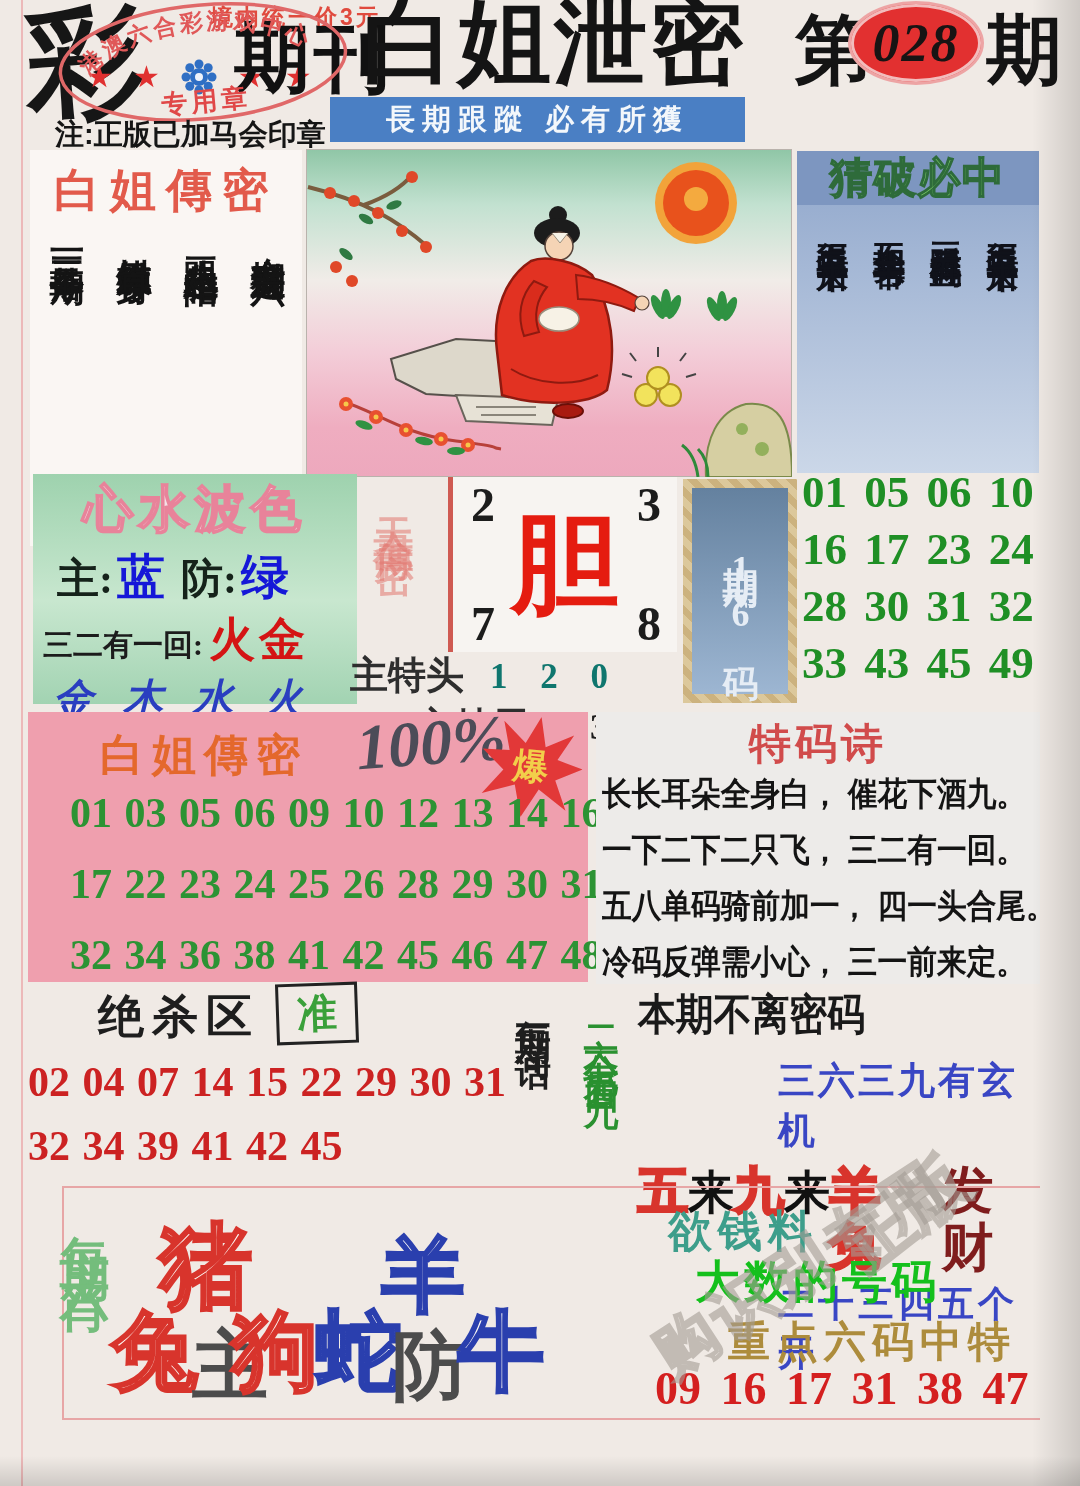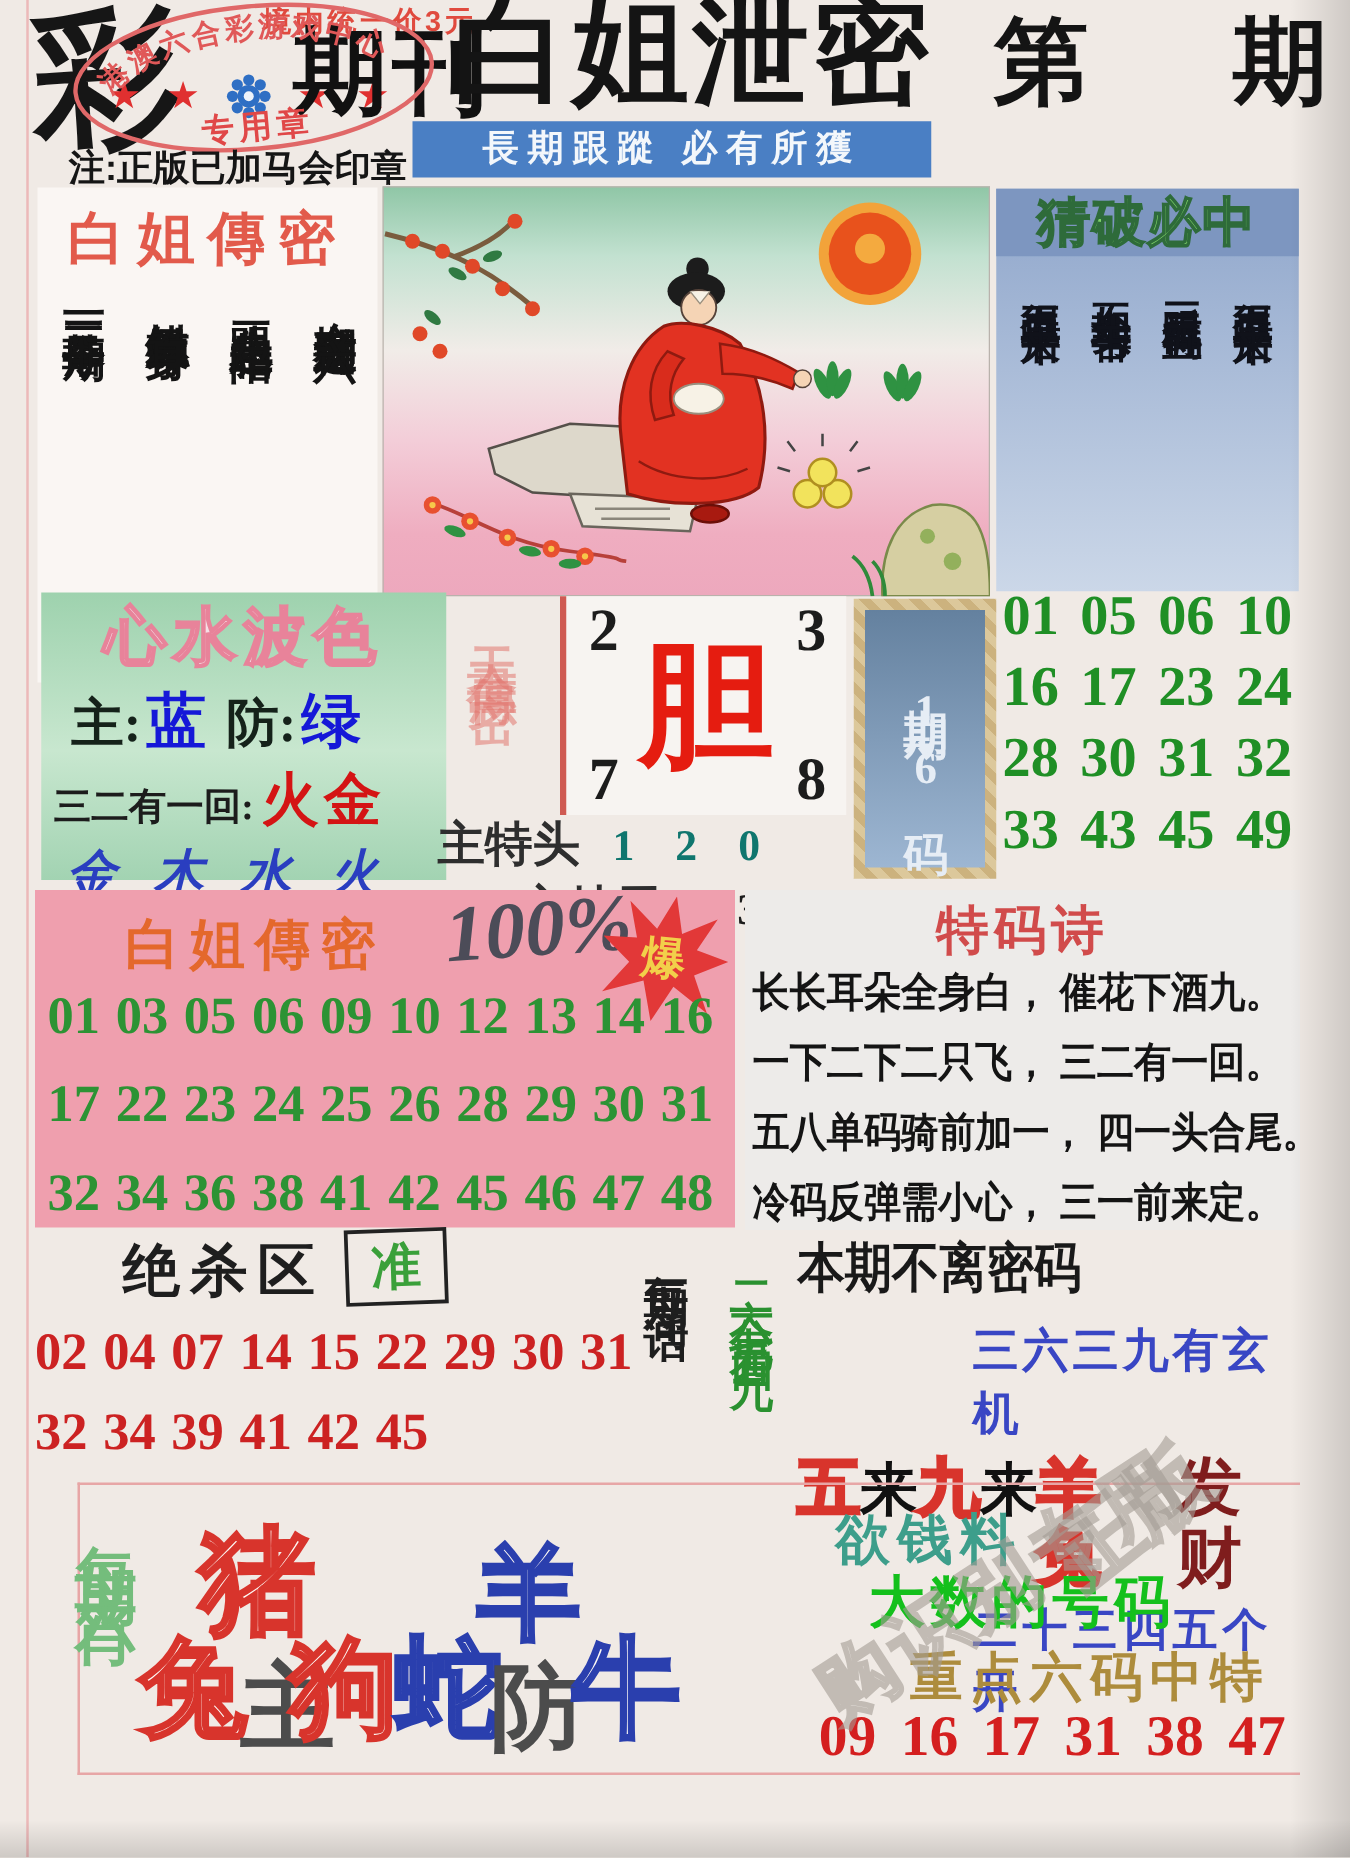--- a/index.html
+++ b/index.html
@@ -72,21 +72,21 @@
 
   
   .dabaowei{left:28px;top:712px;width:560px;height:270px;background:#ef9fae;}
   .dbw-title{position:absolute;left:72px;top:14px;font:900 44px var(--sans);color:#e4682c;letter-spacing:8px;}
   .dbw-percent{position:absolute;left:328px;top:-6px;font:italic 900 64px var(--serif);color:#4c4c58;transform:rotate(-4deg);}
   .burst{position:absolute;left:452px;top:4px;width:102px;height:102px;background:#e23838;transform:rotate(12deg);
      clip-path:polygon(50% 0,60% 28%,85% 11%,74% 38%,100% 42%,76% 58%,92% 85%,62% 70%,50% 100%,38% 70%,8% 85%,24% 58%,0 42%,26% 38%,15% 11%,40% 28%);
      display:flex;align-items:center;justify-content:center;}
   .burst-char{font:900 36px var(--sans);color:#f2cf4a;transform:rotate(-6deg);}
   .dbw-rows{position:absolute;left:10px;top:66px;right:6px;}
-  .dbw-row{font:700 42px var(--serif);color:#2c9334;line-height:71px;word-spacing:2px;white-space:nowrap;}
+  .dbw-row{font:700 42px var(--serif);color:#2c9334;line-height:71px;word-spacing:2px;white-space:nowrap;margin-left:32px;}
   .poem-panel{left:596px;top:712px;width:444px;height:272px;background:#edebe9;}
   .poem-title{text-align:center;padding-top:4px;font:900 42px var(--serif);color:#d14b4b;letter-spacing:4px;}
   .poem-line{height:56px;line-height:56px;margin-left:6px;font:800 33px var(--sans);color:#141414;transform:scaleX(.9);transform-origin:left;white-space:nowrap;}
 
   
   .juesha{left:28px;top:986px;width:500px;}
   .js-head{margin-left:70px;display:flex;align-items:center;}
   .js-title{font:800 46px var(--serif);color:#1e1e1e;letter-spacing:8px;}
   .js-badge{border:3px solid #222;padding:0 18px;margin-left:16px;transform:translateY(-4px) rotate(-2deg);font:800 40px var(--serif);color:#3aa03a;}
   .js-row{font:700 42px var(--serif);color:#cc2222;line-height:60px;word-spacing:2px;white-space:nowrap;margin-top:4px;}
@@ -157,20 +157,23 @@
       </defs>
     <ellipse cx="151" cy="62" rx="143" ry="57" fill="none" stroke="#e06868" stroke-width="3.5"></ellipse>
     <text font-size="23" fill="#e05858" font-weight="bold" letter-spacing="3">
       <textPath href="#arcpath" startOffset="8%">港澳六合彩游戏中心</textPath>
     </text>
     <text x="151" y="110" text-anchor="middle" font-size="26" fill="#e04848" font-weight="bold" letter-spacing="4">专用章</text>
   </svg>
   <div class="abs auth-note">注:正版已加马会印章</div>
   <div class="abs main-title">白姐泄密</div>
   <div class="abs issue-prefix">第</div>
+  <div class="abs issue-oval">
+    <span class="issue-number">028</span>
+  </div>
   <div class="abs issue-suffix">期</div>
   <div class="abs banner">長期跟蹤 必有所獲</div>
 
   <div class="abs baijie-panel">
     <div class="baijie-title">白姐傳密</div>
     <div class="cols">
       <div class="vtext baijie-col">今期财神送五六</div>
       <div class="vtext baijie-col">三八跟上起相陪</div>
       <div class="vtext baijie-col">树体触天字存身</div>
       <div class="vtext baijie-col">三一三二落今期</div>

